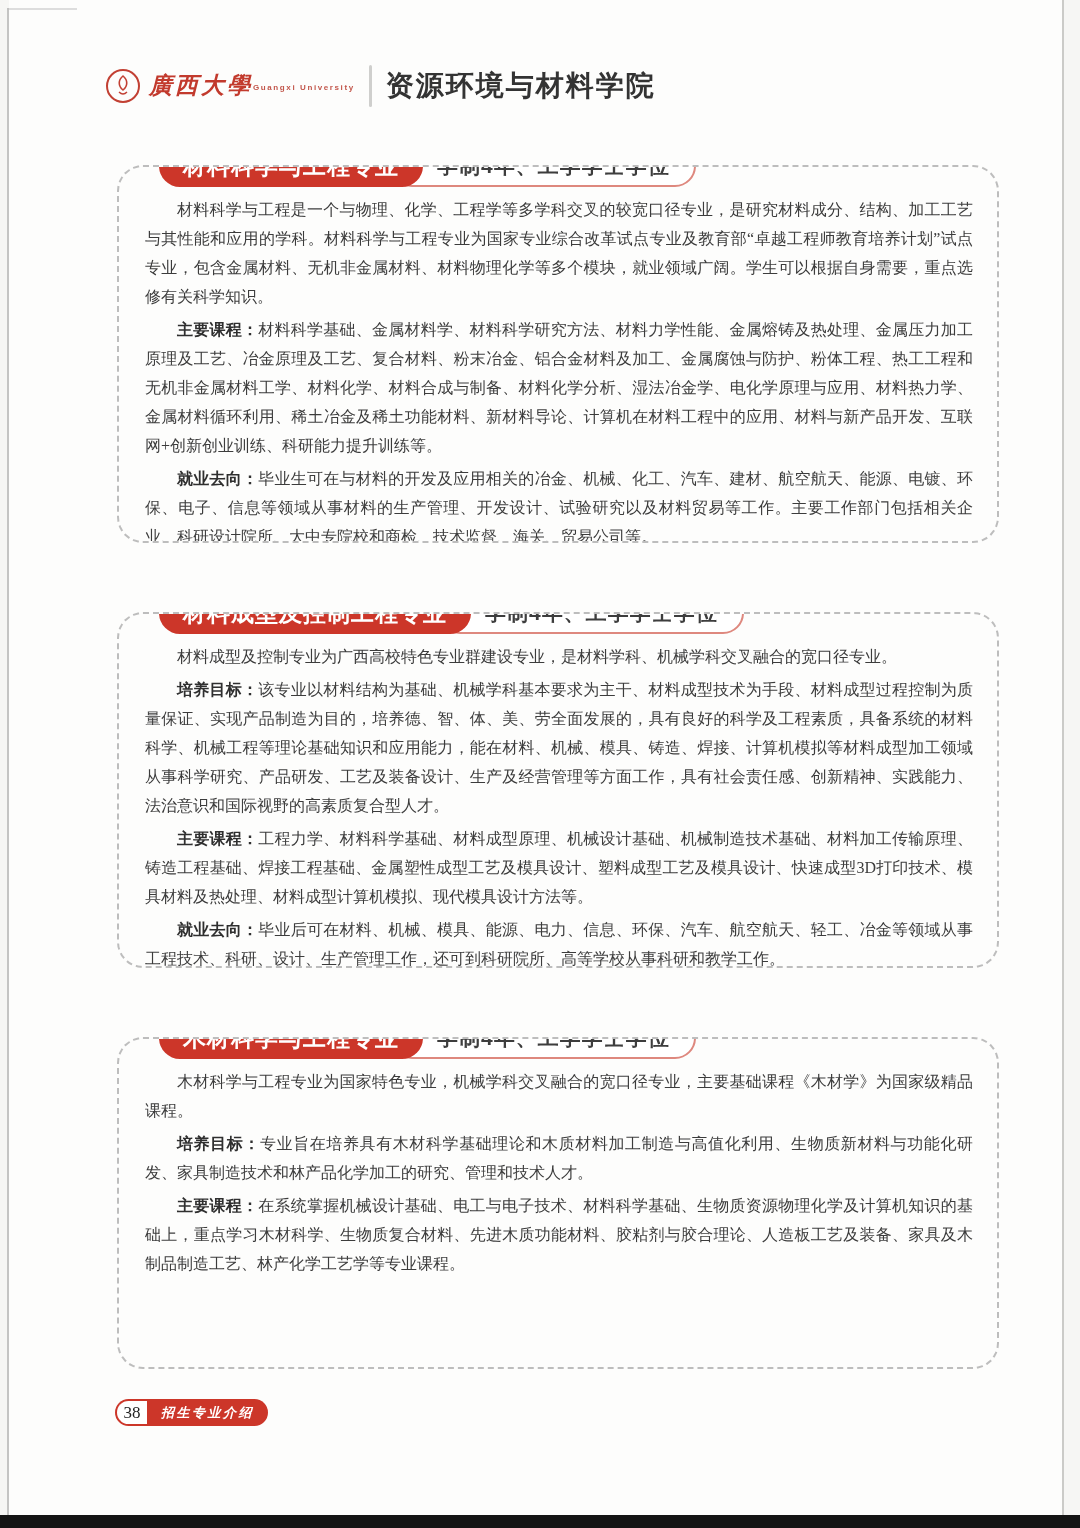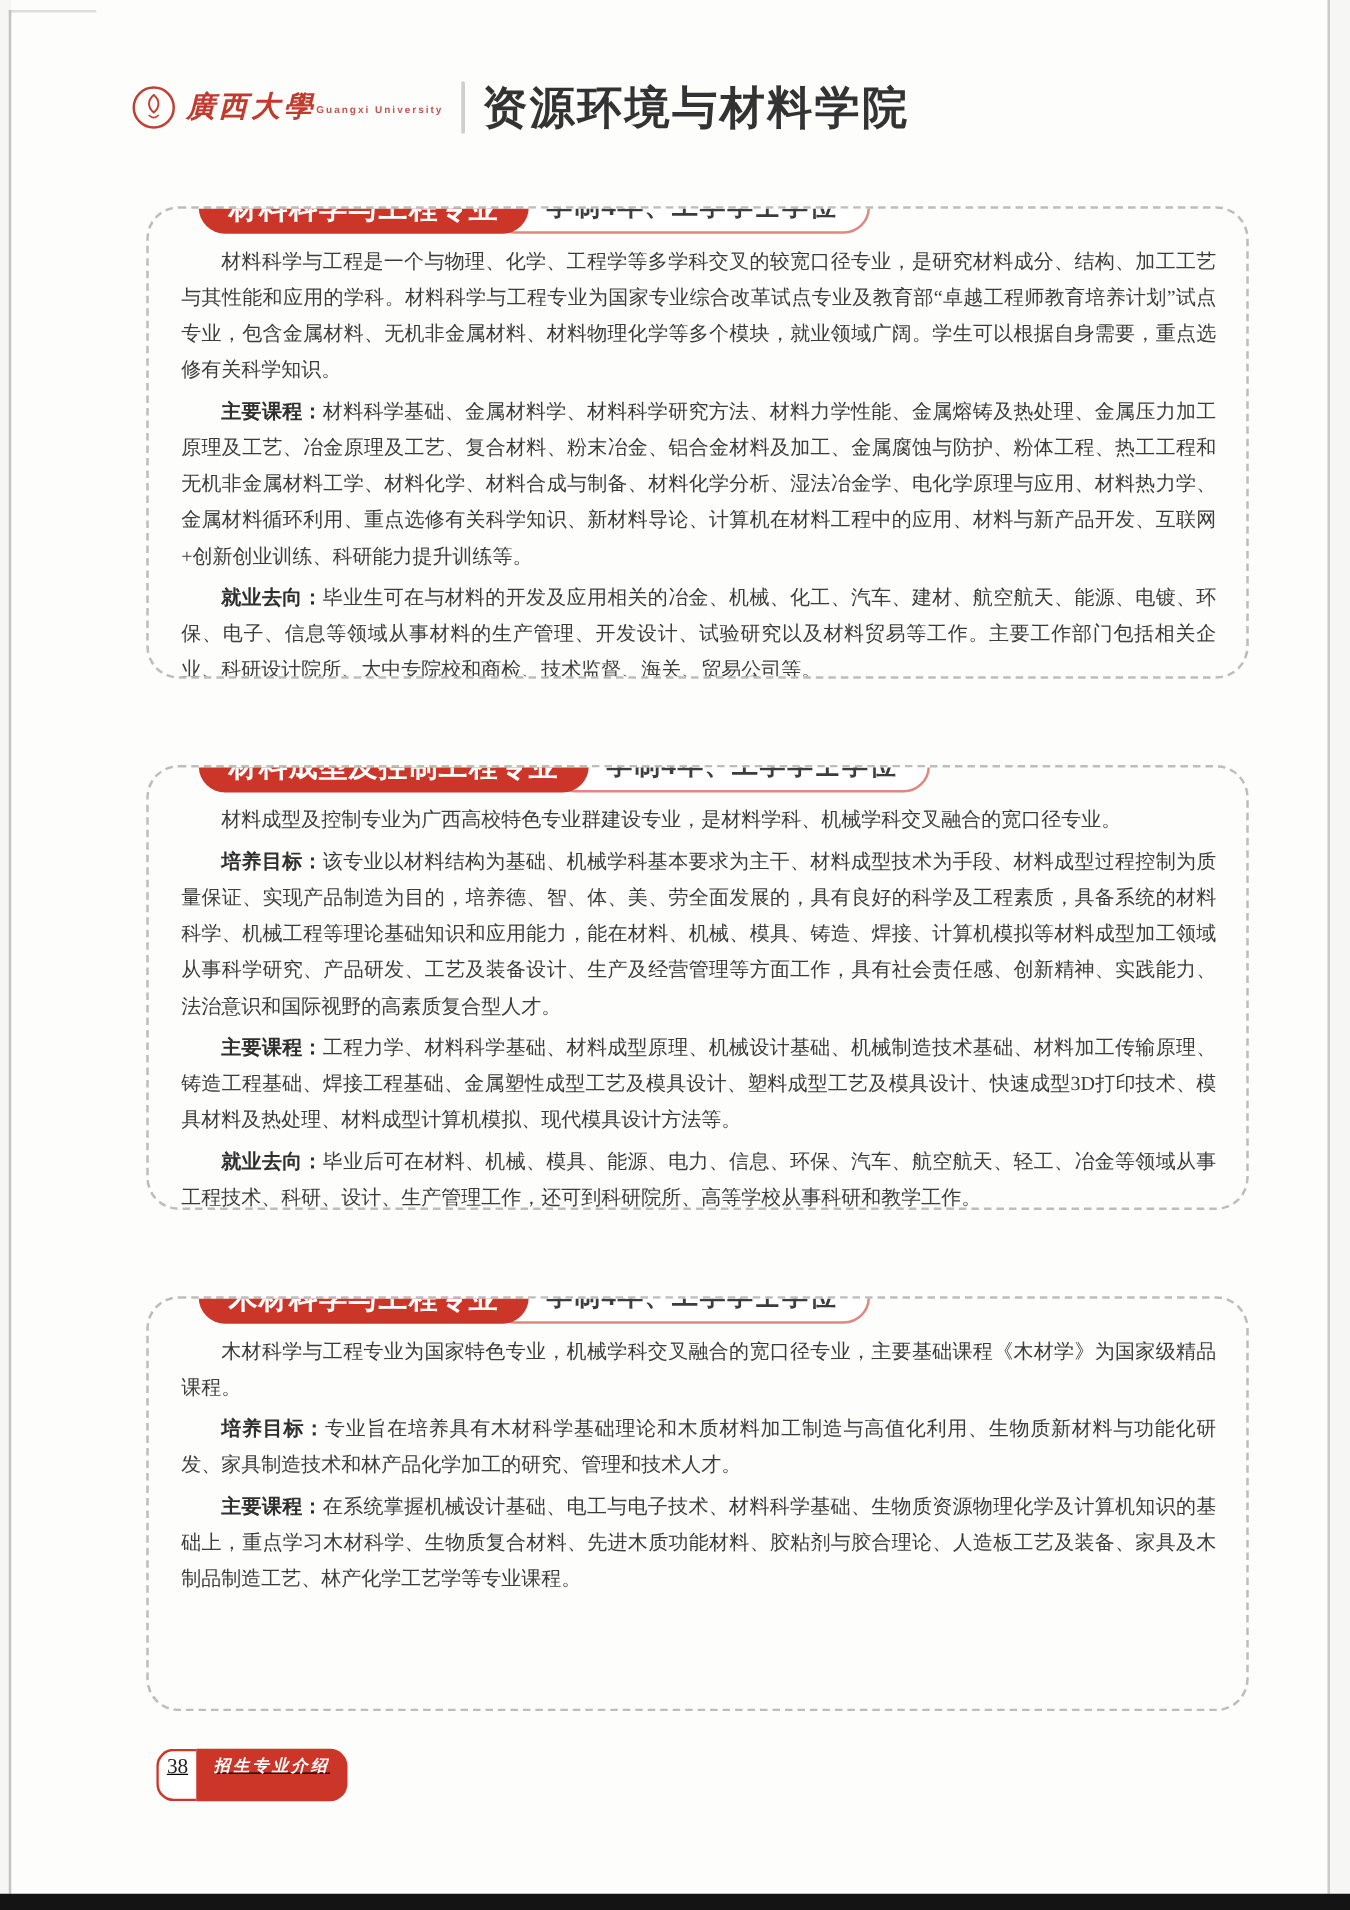--- a/index.html
+++ b/index.html
@@ -27,21 +27,21 @@
     letter-spacing:3px; white-space:nowrap; line-height:24px;
     font-family:"Liberation Serif","DejaVu Serif",serif;
   }
   .uni-en {
     color:#c2564b; font-size:8px; font-weight:bold; letter-spacing:1.6px;
     white-space:nowrap; margin-top:2px;
     font-family:"Liberation Sans","DejaVu Sans",sans-serif;
   }
   .hdr-divider { width:3px; height:42px; background:#cfcfcd; margin:0 14px 0 0; border-radius:2px; }
   .college {
-    color:#333; font-size:36px; font-weight:bold; letter-spacing:2px;
+    color:#333; font-size:28px; font-weight:bold; letter-spacing:2px;
     font-family:"Liberation Sans","DejaVu Sans",sans-serif;
   }
 
   
   .box {
     position:absolute; left:108px; width:882px; box-sizing:border-box;
     border:2px dashed #bdbdbd; border-radius:26px;
     padding:24px 20px 0 22px; overflow:hidden; background:#fdfdfc;
   }
   .s1 { top:165px;  height:378px; }
@@ -67,21 +67,21 @@
   }
   .badge-degree {
     position:relative; z-index:1; background:#fff; color:#3d3d3d;
     font-family:"Liberation Sans","DejaVu Sans",sans-serif;
     font-weight:bold; font-size:21px; line-height:38px; letter-spacing:1px;
     border:2px solid #de887e; border-radius:22px;
     margin-left:-32px; padding:0 24px 0 44px; white-space:nowrap;
   }
 
   
-  .ftr { position:absolute; left:116px; top:1399px; height:42px; display:flex;text-decoration:underline; }
+  .ftr { position:absolute; left:106px; top:1399px; height:27px; display:flex; }
   .pgnum {
     box-sizing:border-box; min-width:32px; background:#fff;
     border:2px solid #cc3629; border-right:none; border-radius:14px 0 0 14px;
     color:#222; font-size:17px; line-height:23px; text-align:center; padding:0 3px;
     font-family:"Liberation Serif","DejaVu Serif",serif;
   }
   .ftr-label {
     background:#cc3629; color:#fff; border-radius:0 14px 14px 0;
     padding:0 14px; line-height:27px; font-size:13px; font-weight:bold;
     font-style:italic; letter-spacing:2.5px;
@@ -109,21 +109,21 @@
       <span class="hdr-divider"></span>
       <span class="college">资源环境与材料学院</span>
     </header>
 
     <section class="box s1">
       <div class="badge">
         <span class="badge-title">材料科学与工程专业</span>
         <span class="badge-degree">学制4年、工学学士学位</span>
       </div>
       <p><span>材料科学与工程是一个与物理、化学、工程学等多学科交叉的较宽口径专业，是研究材料成分、结构、加工工艺与其性能和应用的学科。材料科学与工程专业为国家专业综合改革试点专业及教育部“卓越工程师教育培养计划”试点专业，包含金属材料、无机非金属材料、材料物理化学等多个模块，就业领域广阔。学生可以根据自身需要，重点选修有关科学知识。</span></p>
-      <p><span class="plabel">主要课程：</span><span>材料科学基础、金属材料学、材料科学研究方法、材料力学性能、金属熔铸及热处理、金属压力加工原理及工艺、冶金原理及工艺、复合材料、粉末冶金、铝合金材料及加工、金属腐蚀与防护、粉体工程、热工工程和无机非金属材料工学、材料化学、材料合成与制备、材料化学分析、湿法冶金学、电化学原理与应用、材料热力学、金属材料循环利用、重点选修有关科学知识、新材料导论、计算机在材料工程中的应用、材料与新产品开发、互联网+创新创业训练、科研能力提升训练等。</span></p>
+      <p><span class="plabel">主要课程：</span><span>材料科学基础、金属材料学、材料科学研究方法、材料力学性能、金属熔铸及热处理、金属压力加工原理及工艺、冶金原理及工艺、复合材料、粉末冶金、铝合金材料及加工、金属腐蚀与防护、粉体工程、热工工程和无机非金属材料工学、材料化学、材料合成与制备、材料化学分析、湿法冶金学、电化学原理与应用、材料热力学、金属材料循环利用、稀土冶金及稀土功能材料、新材料导论、计算机在材料工程中的应用、材料与新产品开发、互联网+创新创业训练、科研能力提升训练等。</span></p>
       <p><span class="plabel">就业去向：</span><span>毕业生可在与材料的开发及应用相关的冶金、机械、化工、汽车、建材、航空航天、能源、电镀、环保、电子、信息等领域从事材料的生产管理、开发设计、试验研究以及材料贸易等工作。主要工作部门包括相关企业、科研设计院所、大中专院校和商检、技术监督、海关、贸易公司等。</span></p>
     </section>
 
     <section class="box s2">
       <div class="badge">
         <span class="badge-title">材料成型及控制工程专业</span>
         <span class="badge-degree">学制4年、工学学士学位</span>
       </div>
       <p><span>材料成型及控制专业为广西高校特色专业群建设专业，是材料学科、机械学科交叉融合的宽口径专业。</span></p>
       <p><span class="plabel">培养目标：</span><span>该专业以材料结构为基础、机械学科基本要求为主干、材料成型技术为手段、材料成型过程控制为质量保证、实现产品制造为目的，培养德、智、体、美、劳全面发展的，具有良好的科学及工程素质，具备系统的材料科学、机械工程等理论基础知识和应用能力，能在材料、机械、模具、铸造、焊接、计算机模拟等材料成型加工领域从事科学研究、产品研发、工艺及装备设计、生产及经营管理等方面工作，具有社会责任感、创新精神、实践能力、法治意识和国际视野的高素质复合型人才。</span></p>

